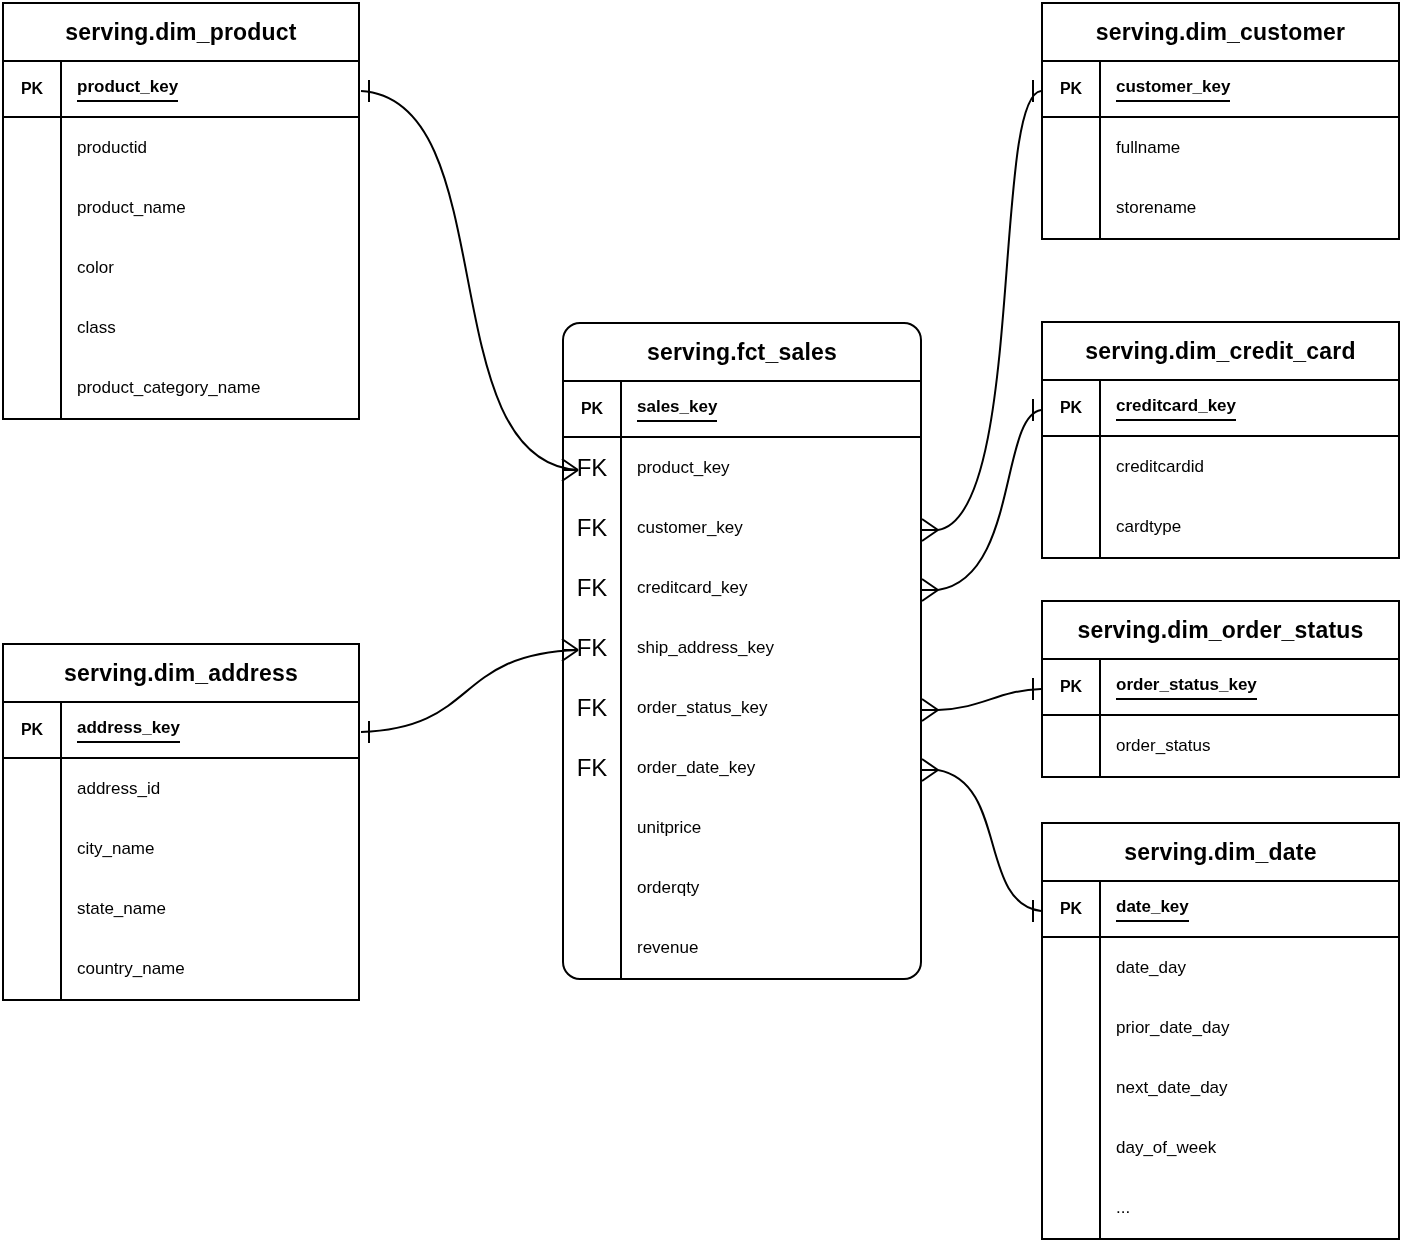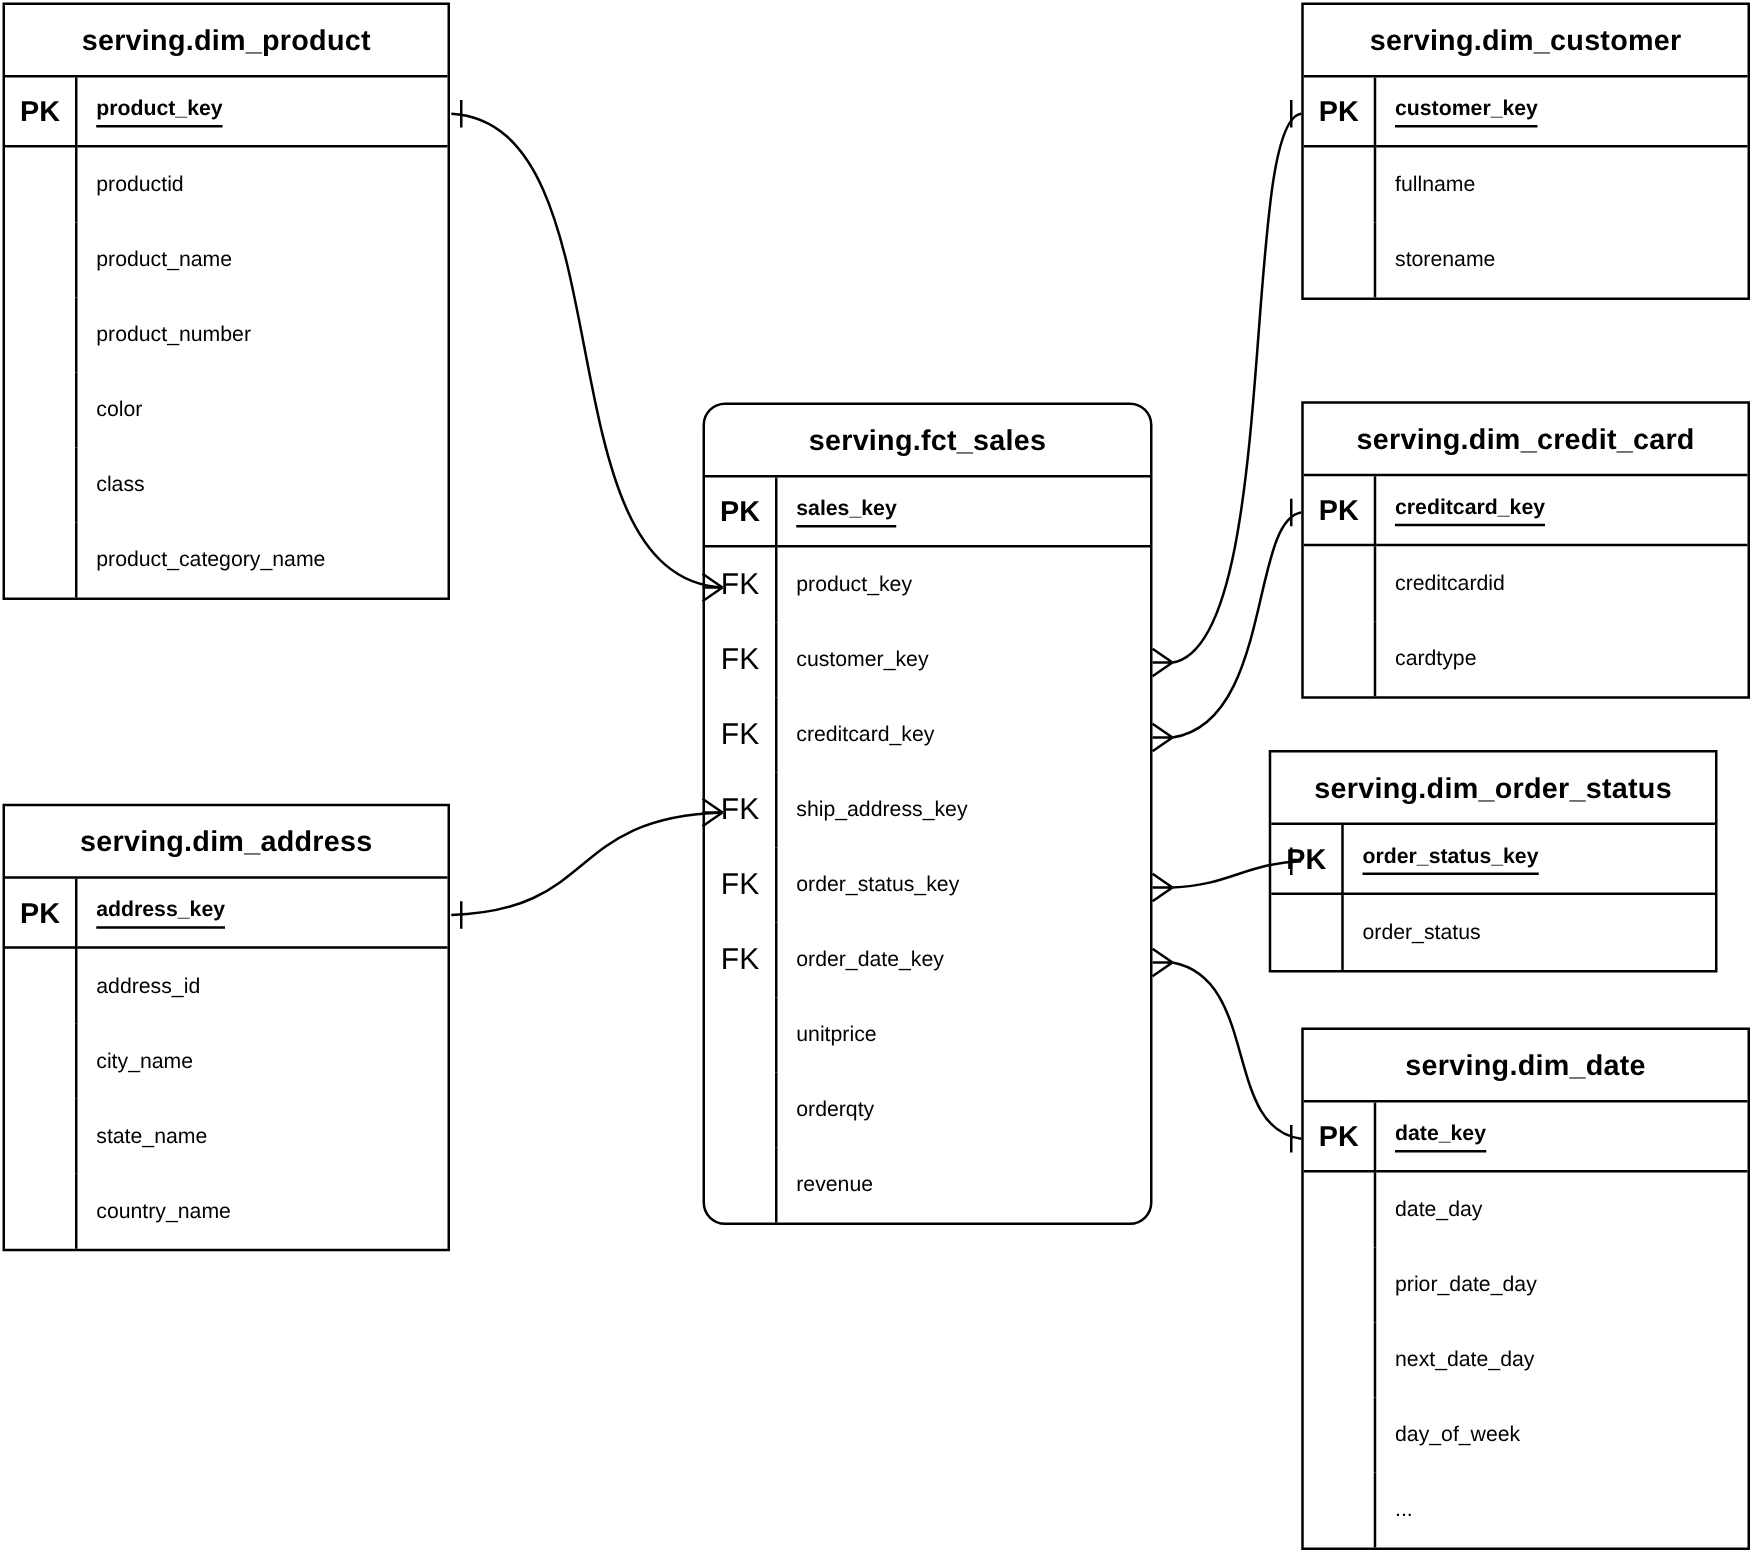--- a/index.html
+++ b/index.html
@@ -65,21 +65,21 @@
     font-size: 17px;
   }
   .row .field .field-text {
     overflow-wrap: anywhere;
     line-height: 1.25;
   }
   .row.pk .tag {
     min-height: 56px;
     border-bottom: 2px solid #000000;
     font-weight: bold;
-    font-size: 23px;
+    font-size: 16px;
   }
   .row.pk .field {
     min-height: 56px;
     border-bottom: 2px solid #000000;
     font-weight: bold;
   }
   .row.pk .field .field-text {
     border-bottom: 2.5px solid #000000;
     padding-bottom: 2px;
   }
@@ -105,26 +105,20 @@
         </div>
         <div class="row">
           <div class="tag"></div>
           <div class="field">
             <span class="field-text">product_name</span>
           </div>
         </div>
         <div class="row">
           <div class="tag"></div>
           <div class="field">
-            <span class="field-text">product_number</span>
-          </div>
-        </div>
-        <div class="row">
-          <div class="tag"></div>
-          <div class="field">
             <span class="field-text">color</span>
           </div>
         </div>
         <div class="row">
           <div class="tag"></div>
           <div class="field">
             <span class="field-text">class</span>
           </div>
         </div>
         <div class="row">
@@ -232,21 +226,21 @@
             <span class="field-text">creditcardid</span>
           </div>
         </div>
         <div class="row">
           <div class="tag"></div>
           <div class="field">
             <span class="field-text">cardtype</span>
           </div>
         </div>
       </div>
-      <div class="entity" style="left: 1015px; top: 600px; width: 359px;">
+      <div class="entity" style="left: 1041px; top: 600px; width: 359px;">
         <div class="entity-title">serving.dim_order_status</div>
         <div class="row pk">
           <div class="tag">PK</div>
           <div class="field">
             <span class="field-text">order_status_key</span>
           </div>
         </div>
         <div class="row">
           <div class="tag"></div>
           <div class="field">

